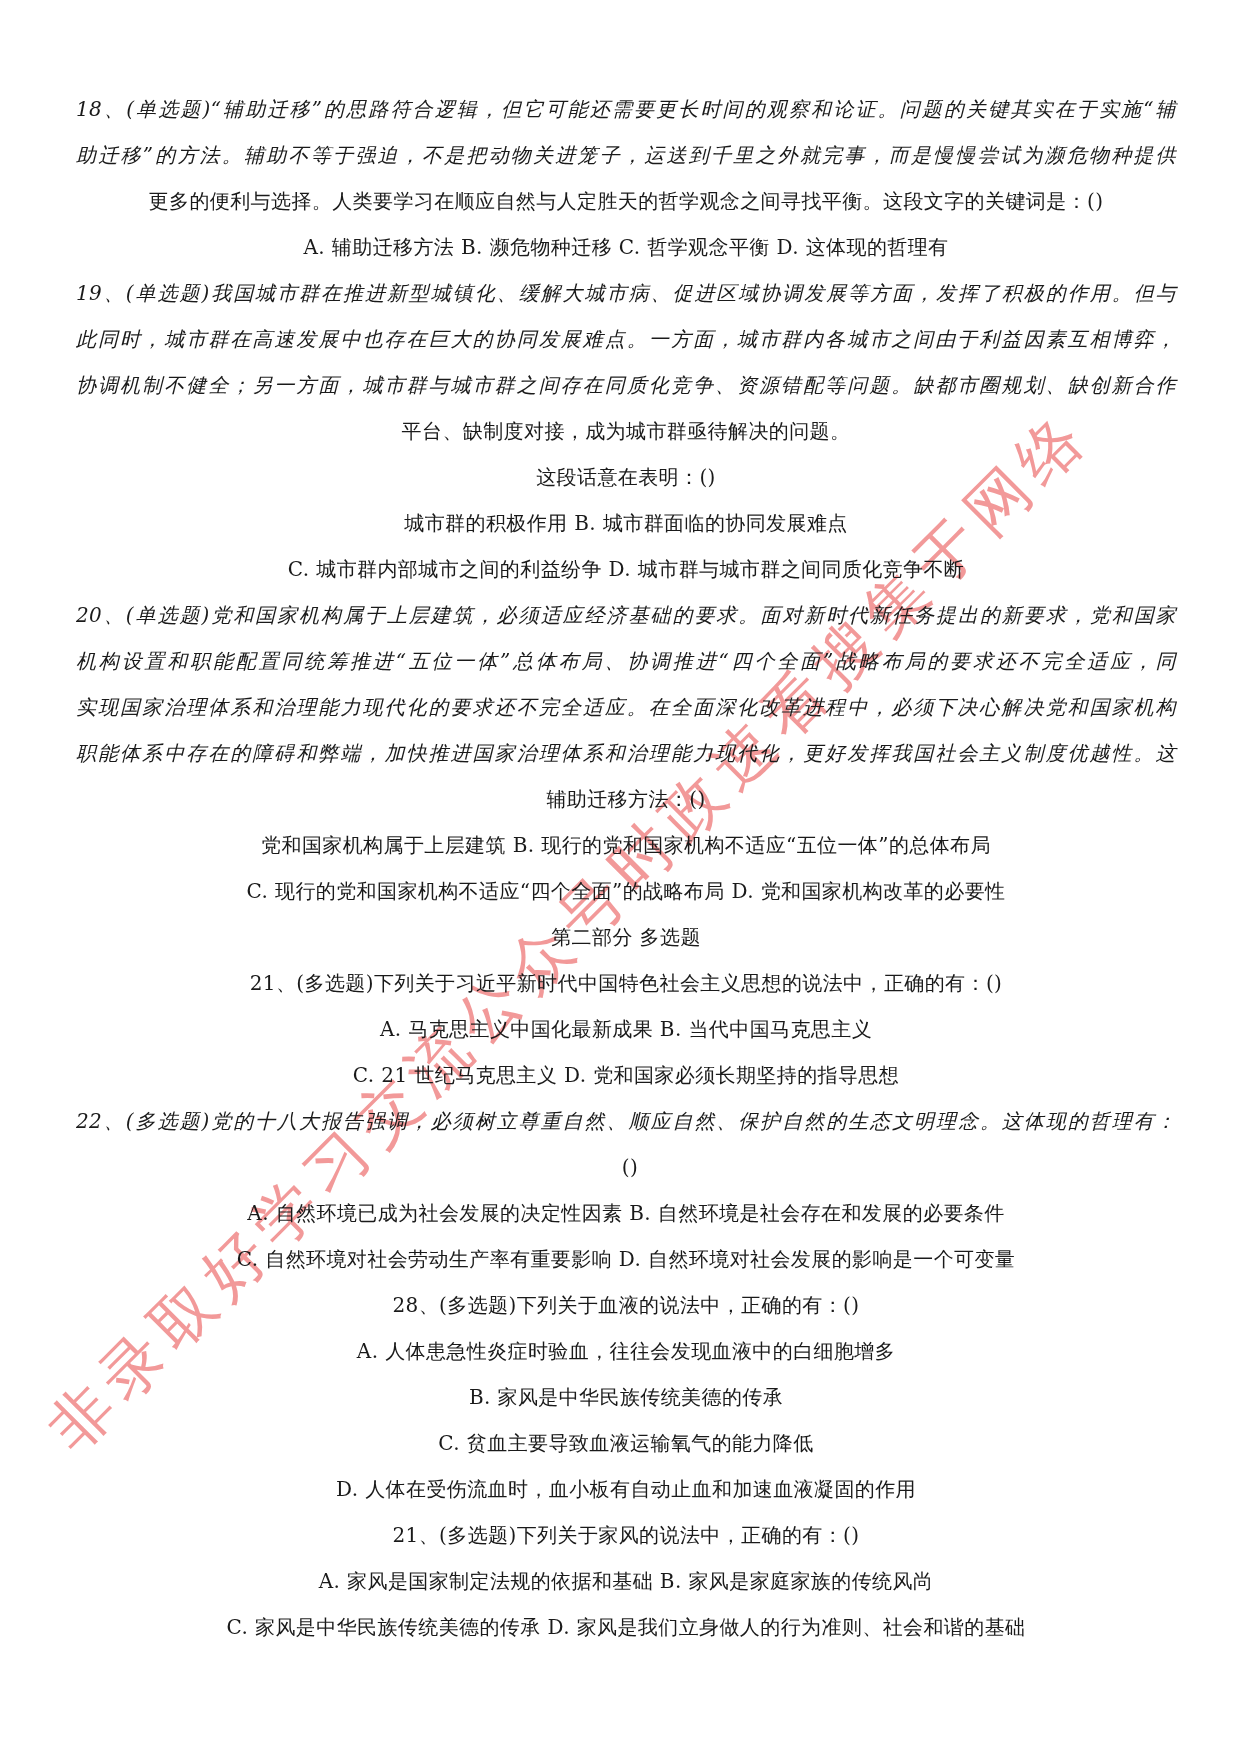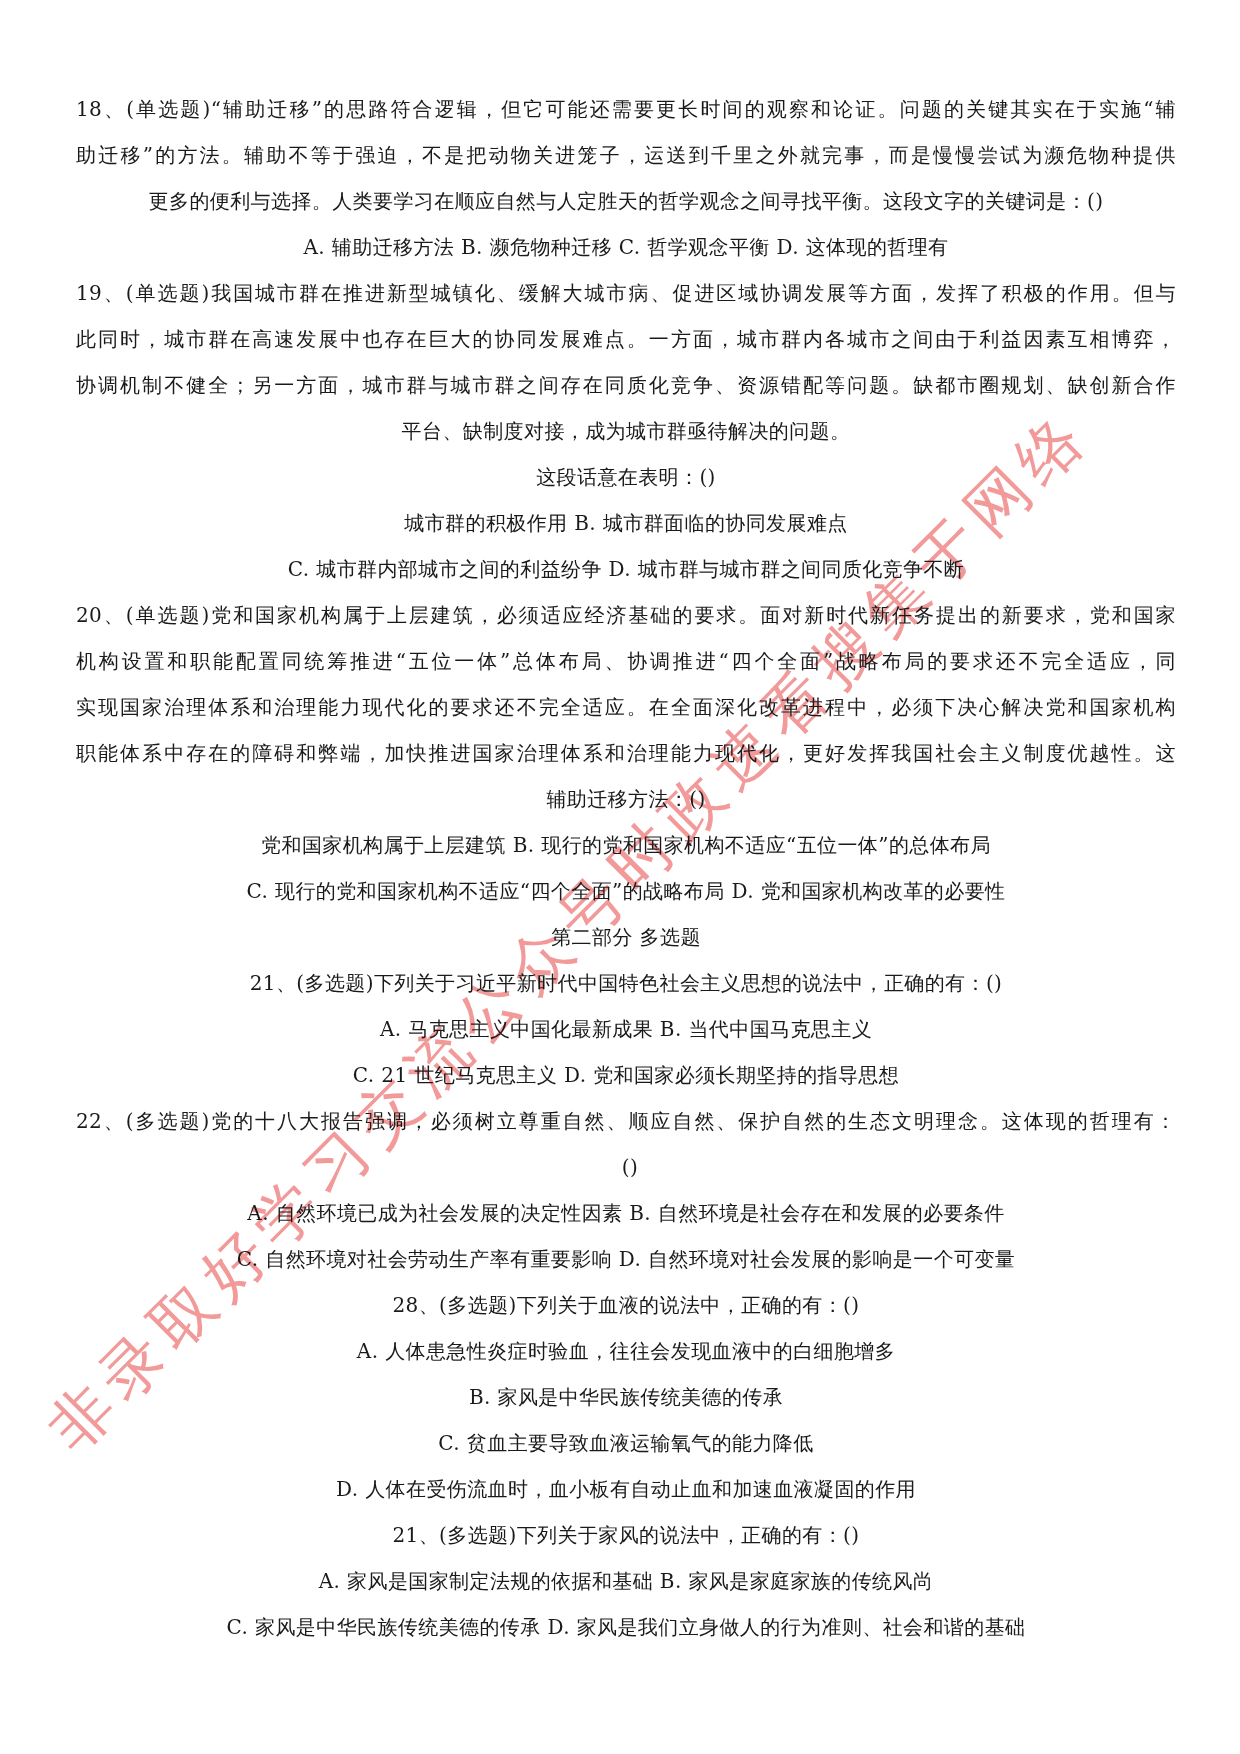--- a/index.html
+++ b/index.html
@@ -13,21 +13,21 @@
     position: absolute; left: 76px; top: 86px; width: 1100px;
   }
   .line {
     font-size: 20px;
     line-height: 46px;
     height: 46px;
     white-space: nowrap;
     letter-spacing: 0.4px;
     text-align: center;
   }
-  .line.justify { text-align: justify; text-align-last: justify; }
+  .line.justify { text-align: justify; text-align-last: justify; font-style: italic; }
   .indent-paren { padding-left: 8px; }
   .watermark {
     position: absolute;
     left: -40px; top: 760px;
     width: 1500px;
     transform-origin: 0 0;
     transform: rotate(-45deg);
     color: rgba(232, 70, 70, 0.55);
     font-family: "DejaVu Sans", "Liberation Sans", sans-serif;
     font-size: 62px;

